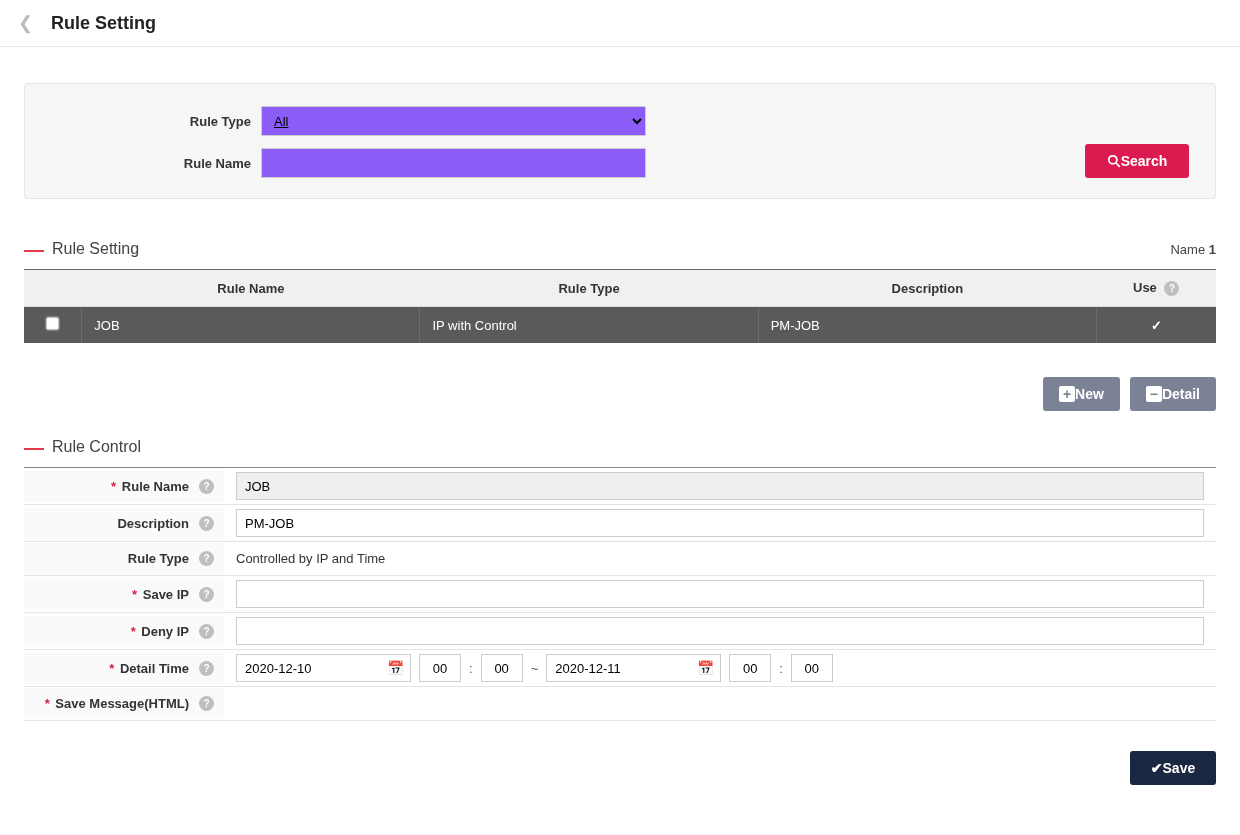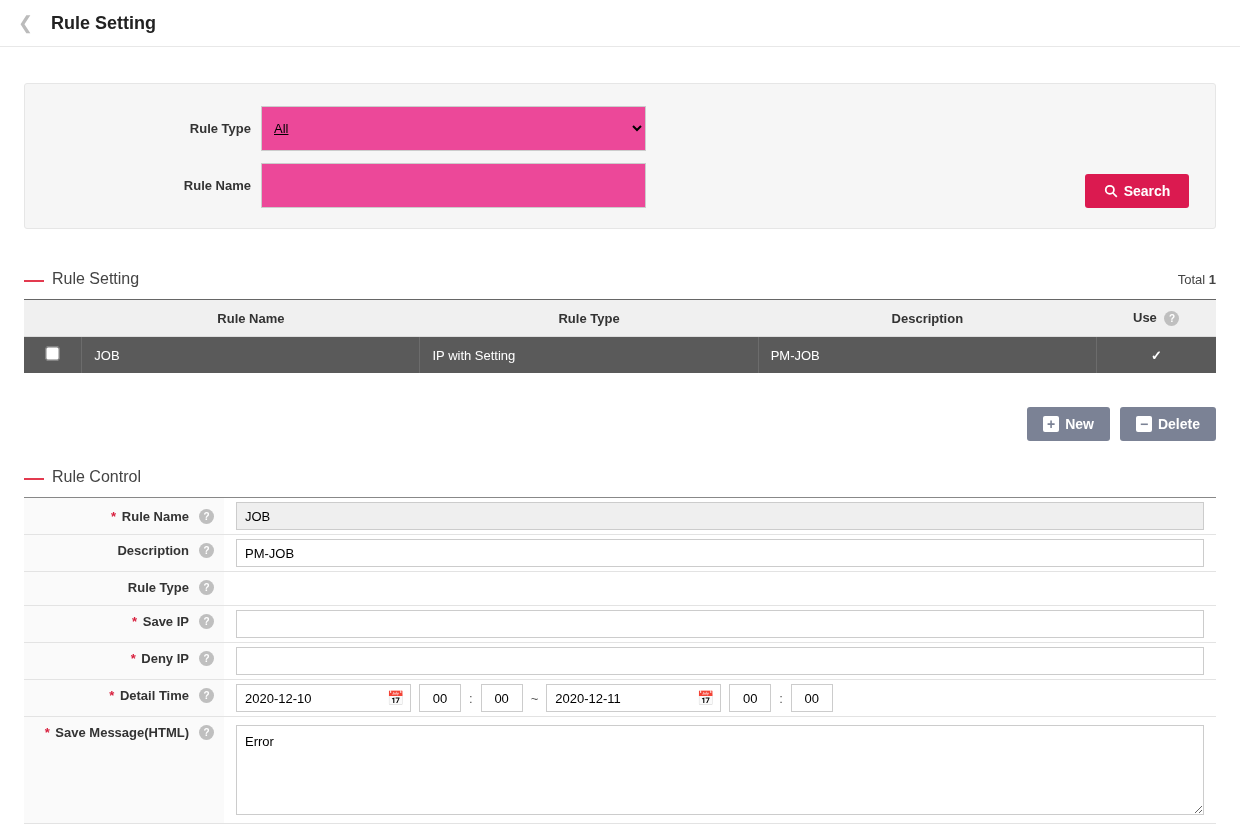--- a/index.html
+++ b/index.html
@@ -50,40 +50,40 @@
   }
   .form-row .lbl {
     width: 210px;
     text-align: right;
     font-size: 13px;
     color: #333;
     font-weight: 600;
     padding-right: 10px;
   }
   .form-row select, .form-row input[type=text] {
-    height: 45px;
+    height: 30px;
     border: 1px solid #ccc;
-    background: #ec4899;
+    background: #8b5cf6;
     padding: 0 8px;
     font-size: 13px;
     width: 385px;
     text-decoration: underline;
   }
   .btn {
     height: 34px;
     border: none;
     border-radius: 3px;
     cursor: pointer;
     font-size: 14px;
     font-weight: 600;
     padding: 0 16px;
     display: inline-flex;
     align-items: center;
     justify-content: center;
-    gap: 6px;
+    gap: 0;
   }
   .btn-search {
     background: #db1a50;
     color: #fff;
     width: 104px;
   }
   .section-head {
     display: flex;
     align-items: center;
     justify-content: space-between;
@@ -169,20 +169,21 @@
     border-radius: 2px;
   }
   .detail-form {
     margin-top: 10px;
     border-top: 1px solid #888;
   }
   .detail-row {
     display: flex;
     border-bottom: 1px solid #e3e3e3;
     min-height: 34px;
+    align-items: center;
   }
   .detail-row .dlabel {
     width: 200px;
     background: #fafafa;
     display: flex;
     justify-content: flex-end;
     align-items: flex-start;
     padding: 8px 10px;
     font-weight: 600;
     font-size: 13px;
@@ -284,56 +285,56 @@
       <span>Search</span>
     </button>
   </div>
 
   <div class="section-head">
     <div class="left">
       <span class="minus-icon">—</span>
       <span class="section-title">Rule Setting</span>
     </div>
     <div class="total-text">
-      <span>Total</span> <b>1</b>
+      <span>Name</span> <b>1</b>
     </div>
   </div>
 
   <table class="rule-table">
     <thead>
       <tr>
         <th style="width:58px"></th>
         <th style="width:340px">Rule Name</th>
         <th style="width:340px">Rule Type</th>
         <th style="width:340px">Description</th>
         <th style="width:120px">
           <span>Use</span>
           <span class="help-badge">?</span>
         </th>
       </tr>
     </thead>
     <tbody>
       <tr>
         <td class="chkcell"><input type="checkbox" style=""></td>
         <td>JOB</td>
-        <td>IP with Setting</td>
+        <td>IP with Control</td>
         <td>PM-JOB</td>
         <td><span class="check-icon"></span></td>
       </tr>
     </tbody>
   </table>
 
   <div class="action-bar">
     <button class="btn btn-gray">
       <span class="square">+</span>
       <span>New</span>
     </button>
     <button class="btn btn-gray">
       <span class="square">−</span>
-      <span>Delete</span>
+      <span>Detail</span>
     </button>
   </div>
 
   <div class="section-head" style="margin-top:26px">
     <div class="left">
       <span class="minus-icon">—</span>
       <span class="section-title">Rule Control</span>
     </div>
   </div>
 
@@ -356,20 +357,23 @@
       </div>
       <div class="dval">
         <input type="text" value="PM-JOB" style="">
       </div>
     </div>
 
     <div class="detail-row">
       <div class="dlabel">
         <span>Rule Type</span>
         <span class="help-badge">?</span>
+      </div>
+      <div class="dval">
+        <span>Controlled by IP and Time</span>
       </div>
     </div>
 
     <div class="detail-row">
       <div class="dlabel">
         <span><span class="req">*</span> <span>Save IP</span></span>
         <span class="help-badge">?</span>
       </div>
       <div class="dval">
         <input type="text" value="" style="">
@@ -408,23 +412,20 @@
         <span class="time-sep">:</span>
         <input type="text" class="time-input" value="00" style="">
       </div>
     </div>
 
     <div class="detail-row">
       <div class="dlabel" style="align-items:flex-start">
         <span><span class="req">*</span> <span>Save Message(HTML)</span></span>
         <span class="help-badge">?</span>
       </div>
-      <div class="dval" style="padding-top:8px;padding-bottom:8px">
-        <textarea style="">Error</textarea>
-      </div>
     </div>
 
   </div>
 
   <div class="save-bar">
     <button class="btn btn-save">
       <span>✔</span>
       <span>Save</span>
     </button>
   </div>

